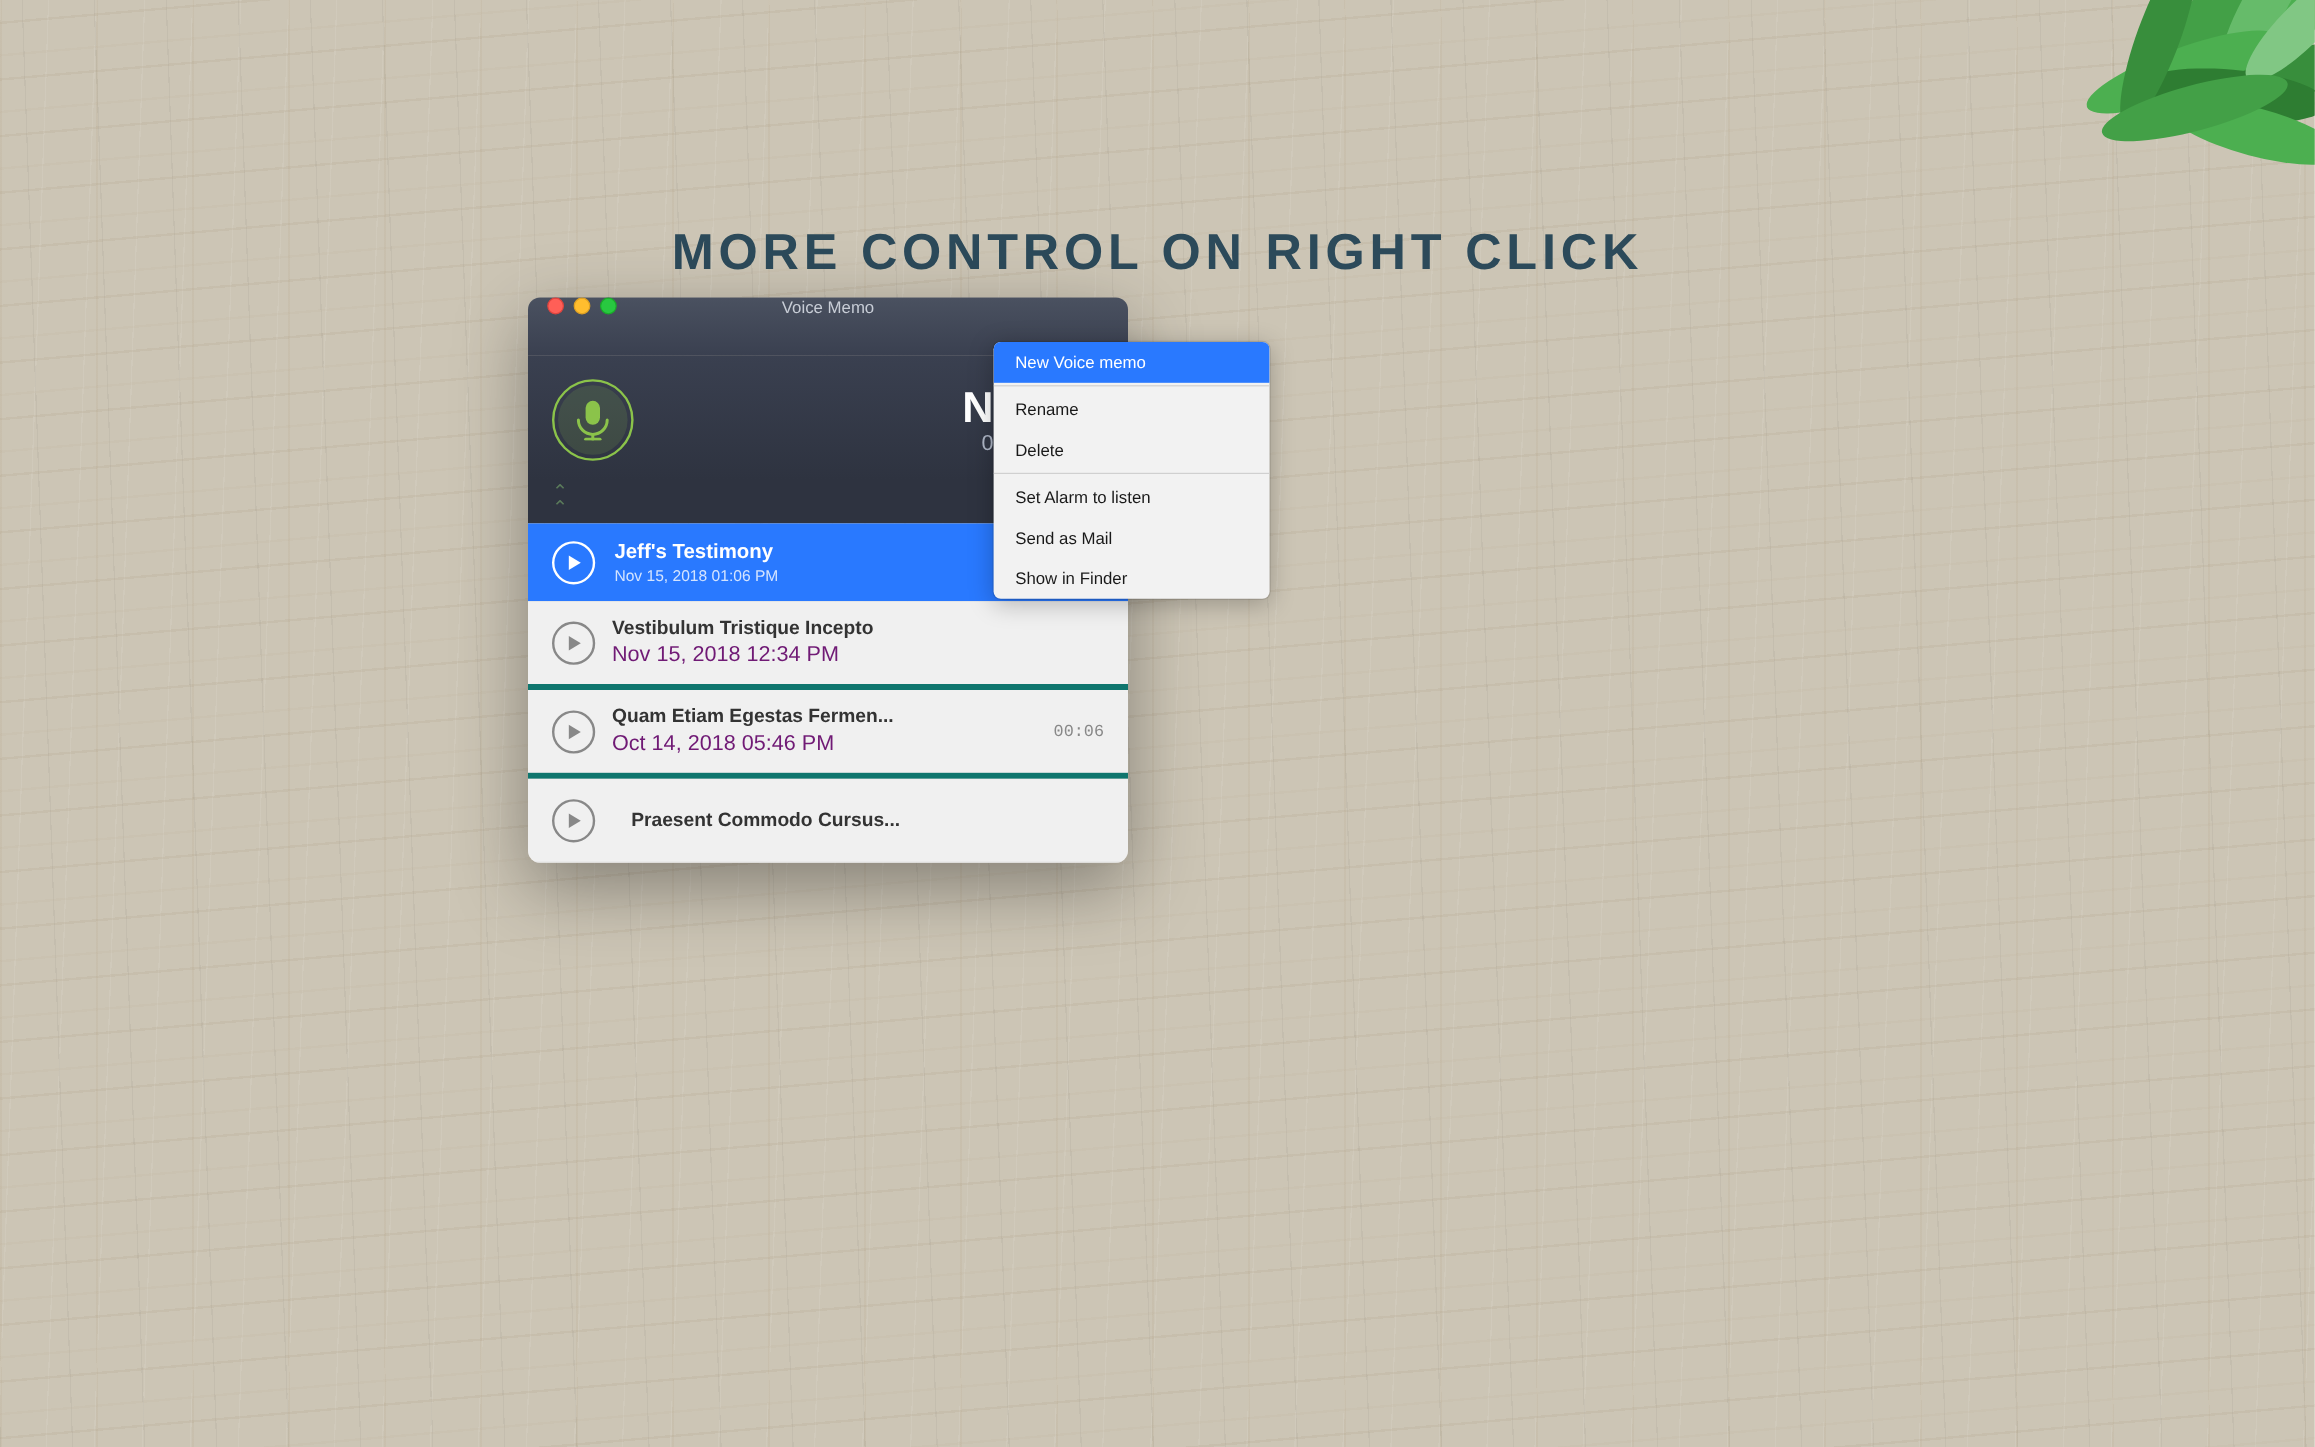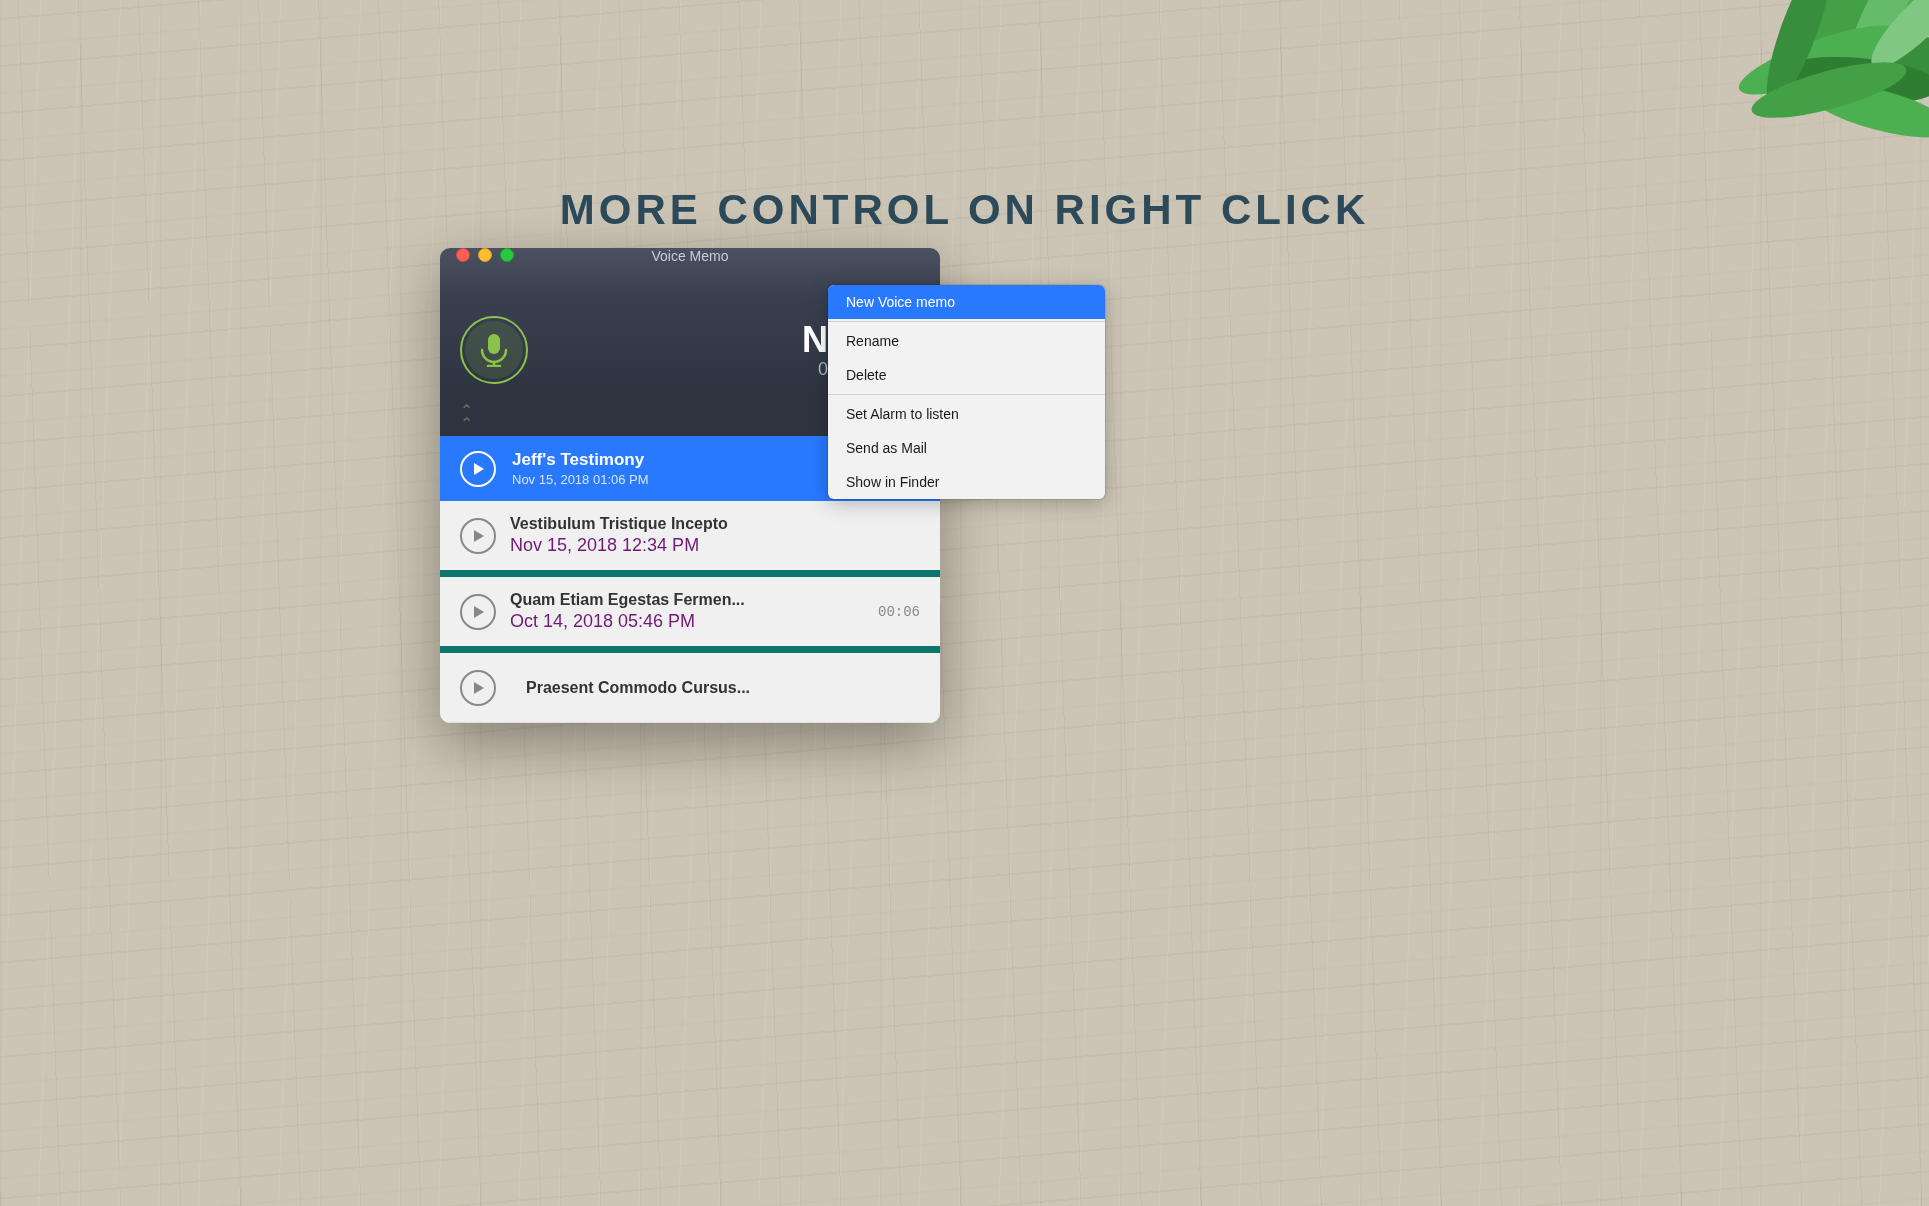--- a/index.html
+++ b/index.html
@@ -216,21 +216,21 @@
       gap: 16px;
     }
 
     
     .list-item {
       background: #f0f0f0;
       padding: 14px 20px;
       display: flex;
       align-items: center;
       gap: 14px;
-      border-bottom: 7px solid #0f766e;
+      border-bottom: 5px solid #0f766e;
     }
 
     .play-btn {
       width: 36px;
       height: 36px;
       border-radius: 50%;
       border: 2px solid currentColor;
       display: flex;
       align-items: center;
       justify-content: center;
@@ -300,21 +300,21 @@
       color: #888;
       font-size: 14px;
       font-family: Liberation Mono, monospace;
     }
 
     
     .context-menu {
       position: absolute;
       top: 285px;
       left: 828px;
-      width: 277px;
+      width: 230px;
       background: #f2f2f2;
       border-radius: 6px;
       box-shadow: 0 4px 20px rgba(0,0,0,0.25), 0 0 0 1px rgba(0,0,0,0.1);
       overflow: hidden;
       z-index: 100;
     }
 
     .context-menu-item {
       padding: 9px 18px;
       font-size: 14px;

